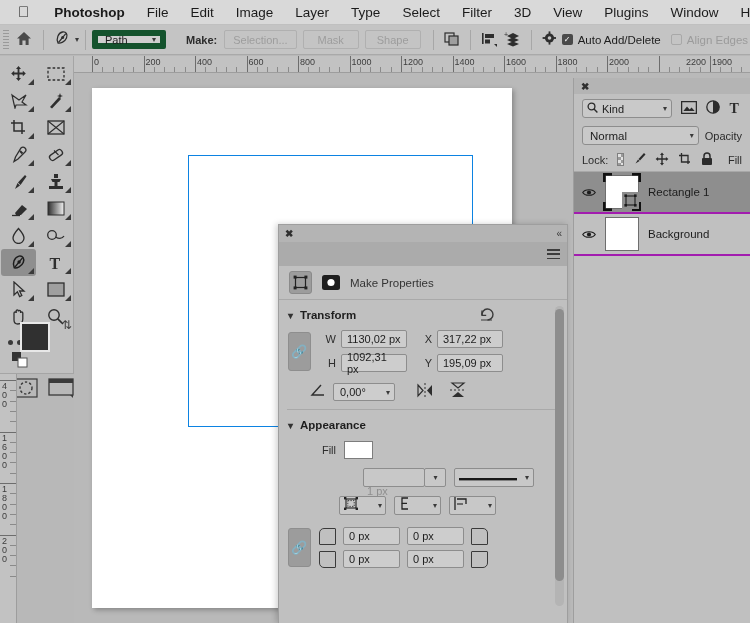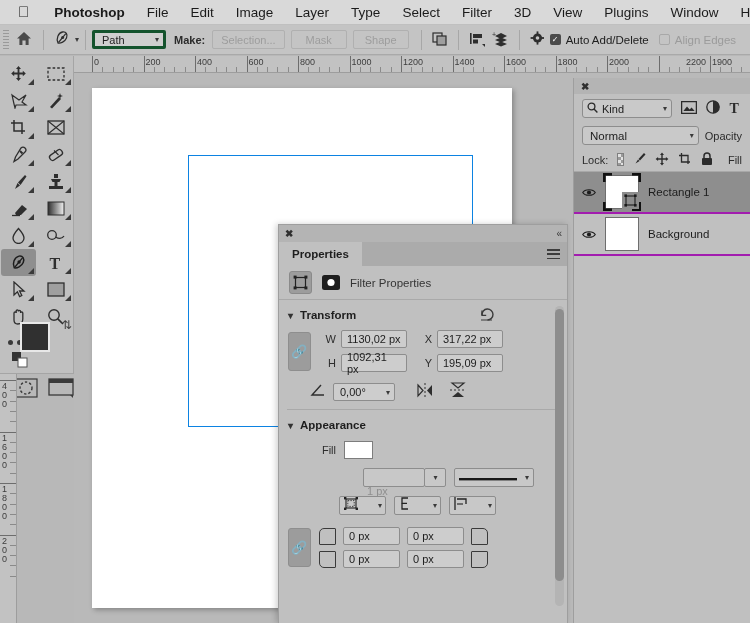--- a/index.html
+++ b/index.html
@@ -32,25 +32,25 @@
     font-size:11px; color:#2b2b2b;
   }
   .grip{ width:11px; height:30px; display:flex; flex-direction:column;
          justify-content:center; align-items:center; gap:2px; }
   .grip i{ display:block; width:6px; height:1px; background:#9a9a9a; }
   .ob-sep{ width:1px; height:20px; background:#a7a7a7; margin:0 6px; }
   .home-ico{ width:26px; text-align:center; }
   .tool-ico{ width:24px; text-align:center; }
   .caret{ font-size:8px; color:#3a3a3a; margin-left:1px; }
   .select-box{
-    height:19px; background:#cfcfcf; border:3px solid #14532d; border-radius:2px;
+    height:19px; background:#cfcfcf; border:6px solid #14532d; border-radius:2px;
     display:inline-flex; align-items:center; padding:0 4px 0 7px; font-size:11px;
     min-width:74px; justify-content:space-between; color:#1e1e1e;
   }
-  .make-lbl{ font-weight:bold; margin:0 7px 0 8px; }
+  .make-lbl{ font-weight:bold; margin:0 7px 0 20px; }
   .ghost-btn{
     height:19px; min-width:56px; border:1px solid #b0b0b0; border-radius:2px;
     background:transparent; color:#9d9d9d; font-size:11px;
     display:inline-flex; align-items:center; justify-content:center;
     margin-right:6px; padding:0 8px;
   }
   .chk{
     width:11px; height:11px; background:#4a4a4a; border-radius:2px;
     display:inline-flex; align-items:center; justify-content:center;
     color:#ffffff; font-size:8px; margin-right:5px;
@@ -647,23 +647,20 @@
         <div class="vtickmin" style="top: 201.7px;"></div>
       </div>
   </div>
 
   <div class="props">
     <div class="props-titlebar">
       <span class="xglyph">✖</span>
       <span class="collapse">«</span>
     </div>
     <div class="props-tabs">
-      <div class="ptab">
-        <span>Properties</span>
-      </div>
       <span class="pmenu">
           <i></i>
           <i></i>
           <i></i>
         </span>
     </div>
     <div class="props-head">
       <span class="icon-btn">
         <svg width="15" height="15" viewBox="0 0 15 15">
           <rect x="2.5" y="2.5" width="10" height="10" fill="none" stroke="#222" stroke-width="1.2"></rect>
@@ -674,21 +671,21 @@
               <rect x="11.4" y="11.4" width="3" height="3"></rect>
             </g>
         </svg>
       </span>
       <span class="mask-ico">
         <svg width="20" height="15" viewBox="0 0 20 15">
           <rect x="1" y="0" width="18" height="15" rx="2.5" fill="#1e1e1e"></rect>
           <circle cx="10" cy="7.5" r="3.6" fill="#ffffff"></circle>
         </svg>
       </span>
-      <span class="ph-title">Filter Properties</span>
+      <span class="ph-title">Make Properties</span>
     </div>
 
     <div class="props-body">
 
       <div class="section-head">
         <span class="chev">▾</span>
         <span>Transform</span>
         <span class="reset-ico">
           <svg width="15" height="14" viewBox="0 0 15 14">
             <path d="M2 8 A5.5 5.5 0 1 1 7.5 13" fill="none" stroke="#3a3a3a" stroke-width="1.4"></path>

